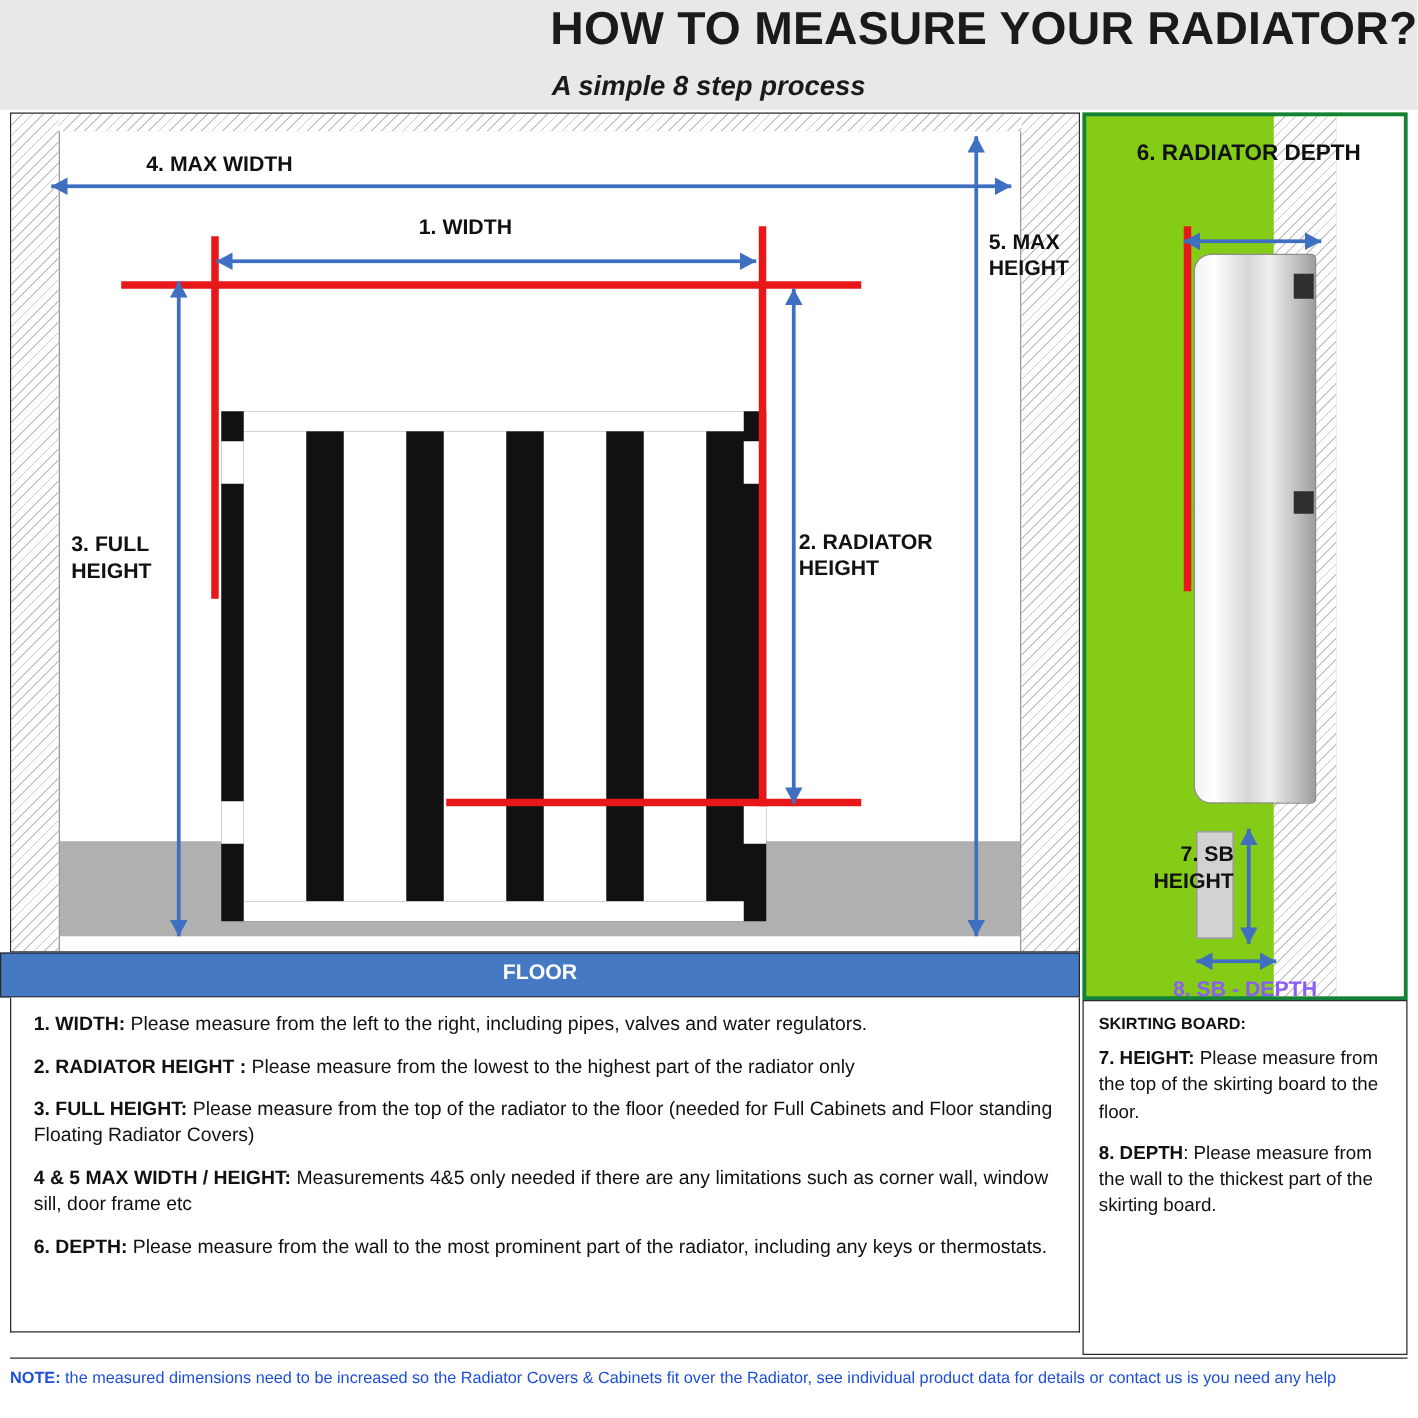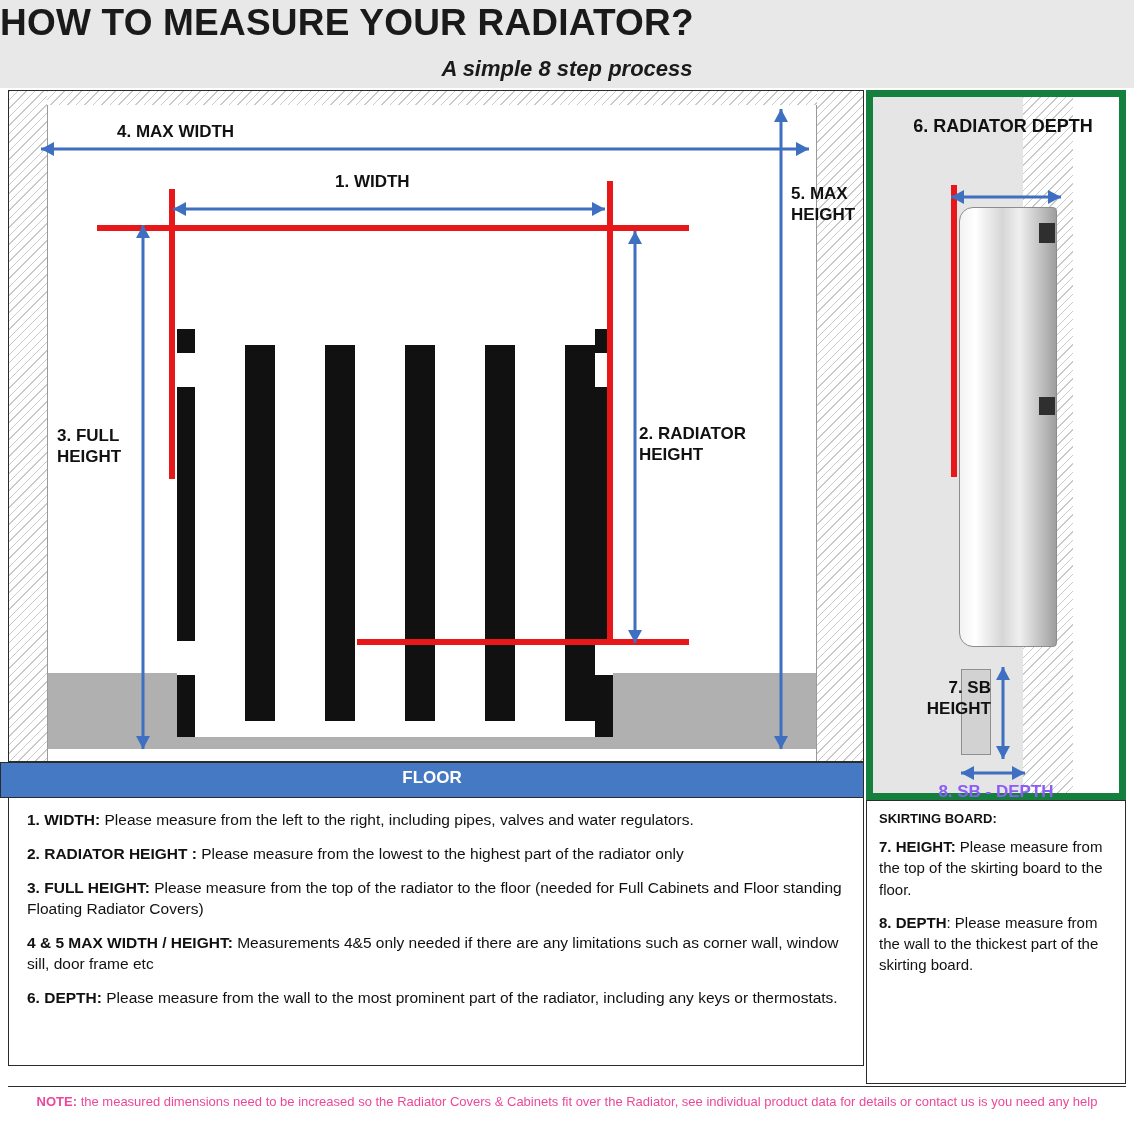--- a/index.html
+++ b/index.html
@@ -14,21 +14,21 @@
   }
   .page { position:relative; width:1134px; height:1134px; }
 
   
   .header {
     position:absolute; left:0; top:0; width:1134px; height:88px;
     background:#e8e8e8;
   }
   .header-title {
     position:absolute; left:0; top:2px; width:1134px;
-    text-align:left;
+    text-align:right;
     font-size:37px; font-weight:bold; letter-spacing:.2px;
     color:#1a1a1a;
   }
   .header-sub {
     position:absolute; left:0; top:56px; width:1134px;
     text-align:center;
     font-size:22px; font-weight:bold; font-style:italic;
     color:#1a1a1a;
   }
 
@@ -115,21 +115,21 @@
   .arrow-v .head-b { bottom:0; border-top:13px solid #3f6fc0; }
 
   .lbl {
     position:absolute; font-size:17px; font-weight:bold; color:#111;
     line-height:1.25;
   }
 
   
   .right-panel {
     position:absolute; left:866px; top:90px; width:260px; height:710px;
-    border:7px solid #15803d; background:#e5e5e5; overflow:hidden;
+    border:3px solid #15803d; background:#84cc16; overflow:hidden;
   }
   .rp-wall-right { position:absolute; left:150px; top:0; width:50px; height:708px;
     background:repeating-linear-gradient(135deg,#c9c9c9 0px,#c9c9c9 1px,#ffffff 1px,#ffffff 6px); }
   .rp-wall-strip { position:absolute; left:200px; top:0; width:58px; height:708px; background:#ffffff; }
   .rp-title { position:absolute; left:0; top:18px; width:260px; text-align:center;
     font-size:18px; font-weight:bold; color:#111; line-height:1.25; }
 
   .side-rad {
     position:absolute; left:86px; top:110px; width:98px; height:440px;
     background:linear-gradient(to right,#f2f2f2 0%,#ffffff 16%,#d6d6d6 44%,#efefef 62%,#bdbdbd 86%,#9e9e9e 100%);
@@ -165,21 +165,21 @@
 
   .sb-depth-lbl {
     position:absolute; left:866px; top:782px; width:260px; text-align:center;
     font-size:17px; font-weight:bold; color:#8b5cf6;
   }
 
   .footer {
     position:absolute; left:8px; top:1086px; width:1118px; height:44px;
     border-top:1px solid #2b2b2b;
     padding-top:6px;
-    font-size:13px; line-height:1.35; color:#ec4899;text-align:center;
+    font-size:13px; line-height:1.35; color:#1d4ed8;
   }
   .footer b { font-weight:bold; }
 </style>
 </head>
 <body>
 
 <div class="page">
 
   <div class="header">
     <div class="header-title">HOW TO MEASURE YOUR RADIATOR?</div>

